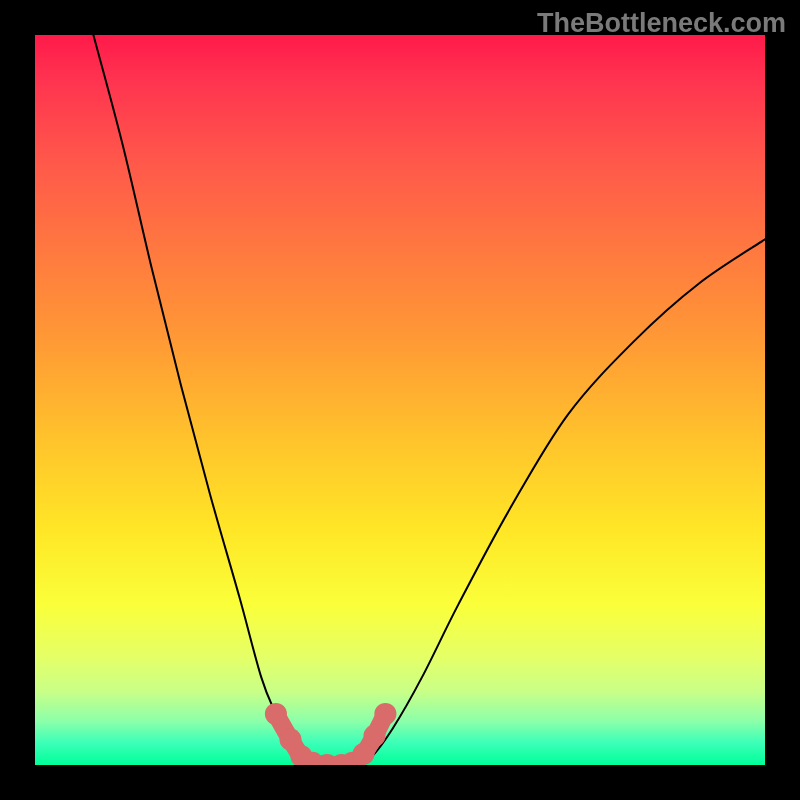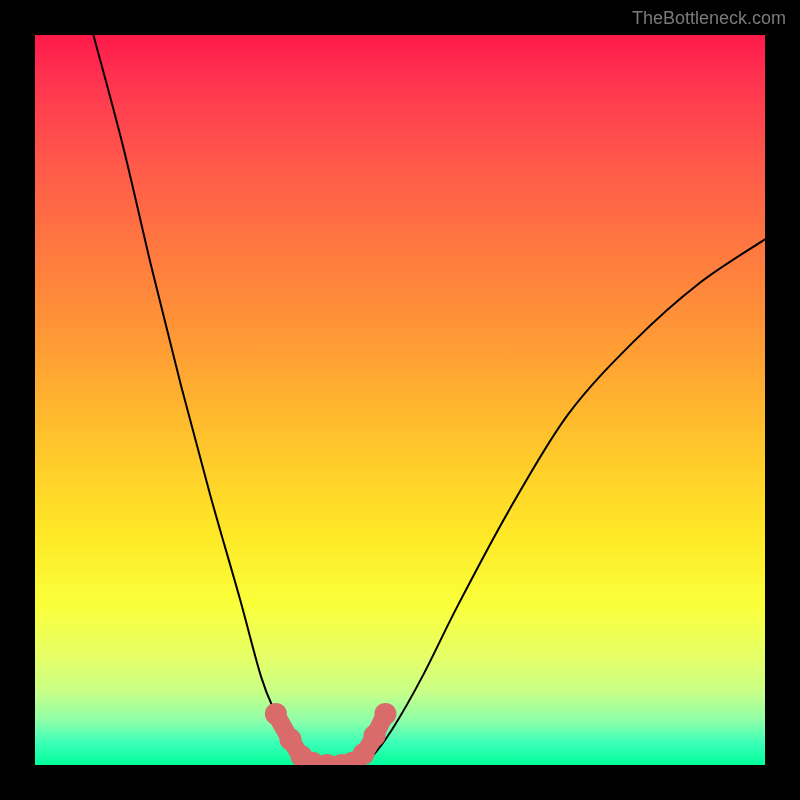--- a/index.html
+++ b/index.html
@@ -9,22 +9,22 @@
     background: #000;
     position: relative;
     font-family: Arial, sans-serif;
     overflow: hidden;
   }
   .watermark {
     position: absolute;
     top: 8px;
     right: 14px;
     color: #7a7a7a;
-    font-size: 18px;
-    font-weight: 400;
+    font-size: 27px;
+    font-weight: 700;
     z-index: 10;
   }
   .plot-area {
     position: absolute;
     left: 35px;
     top: 35px;
     width: 730px;
     height: 730px;
     background: linear-gradient(to bottom,
       #ff1a4a 0%,

